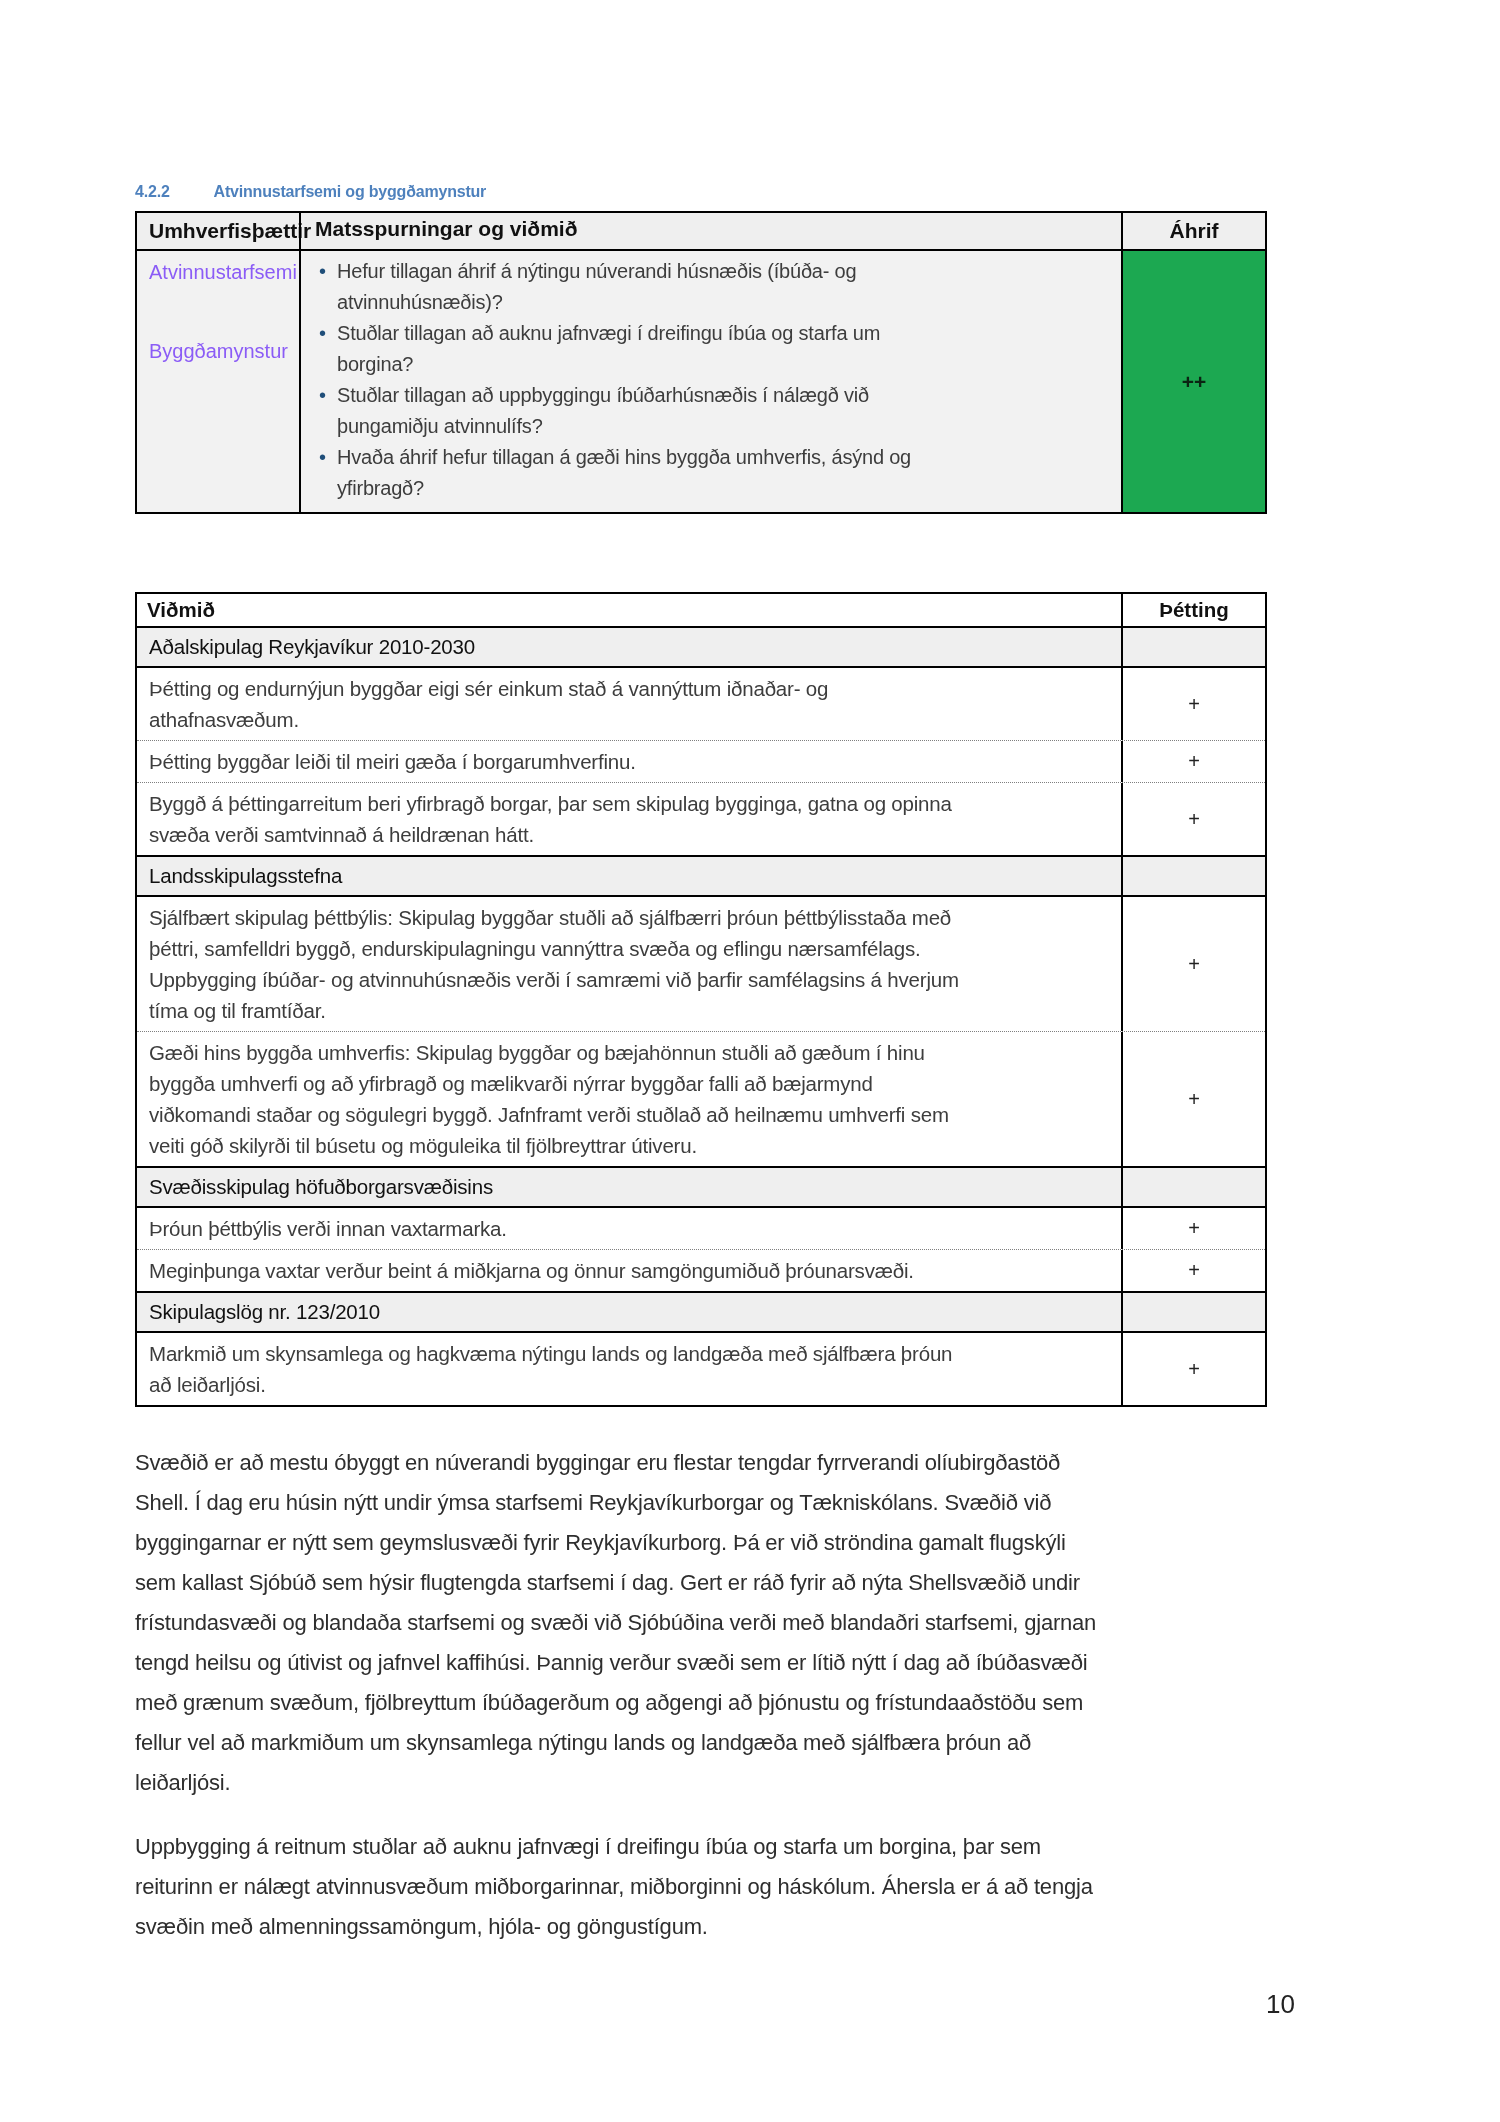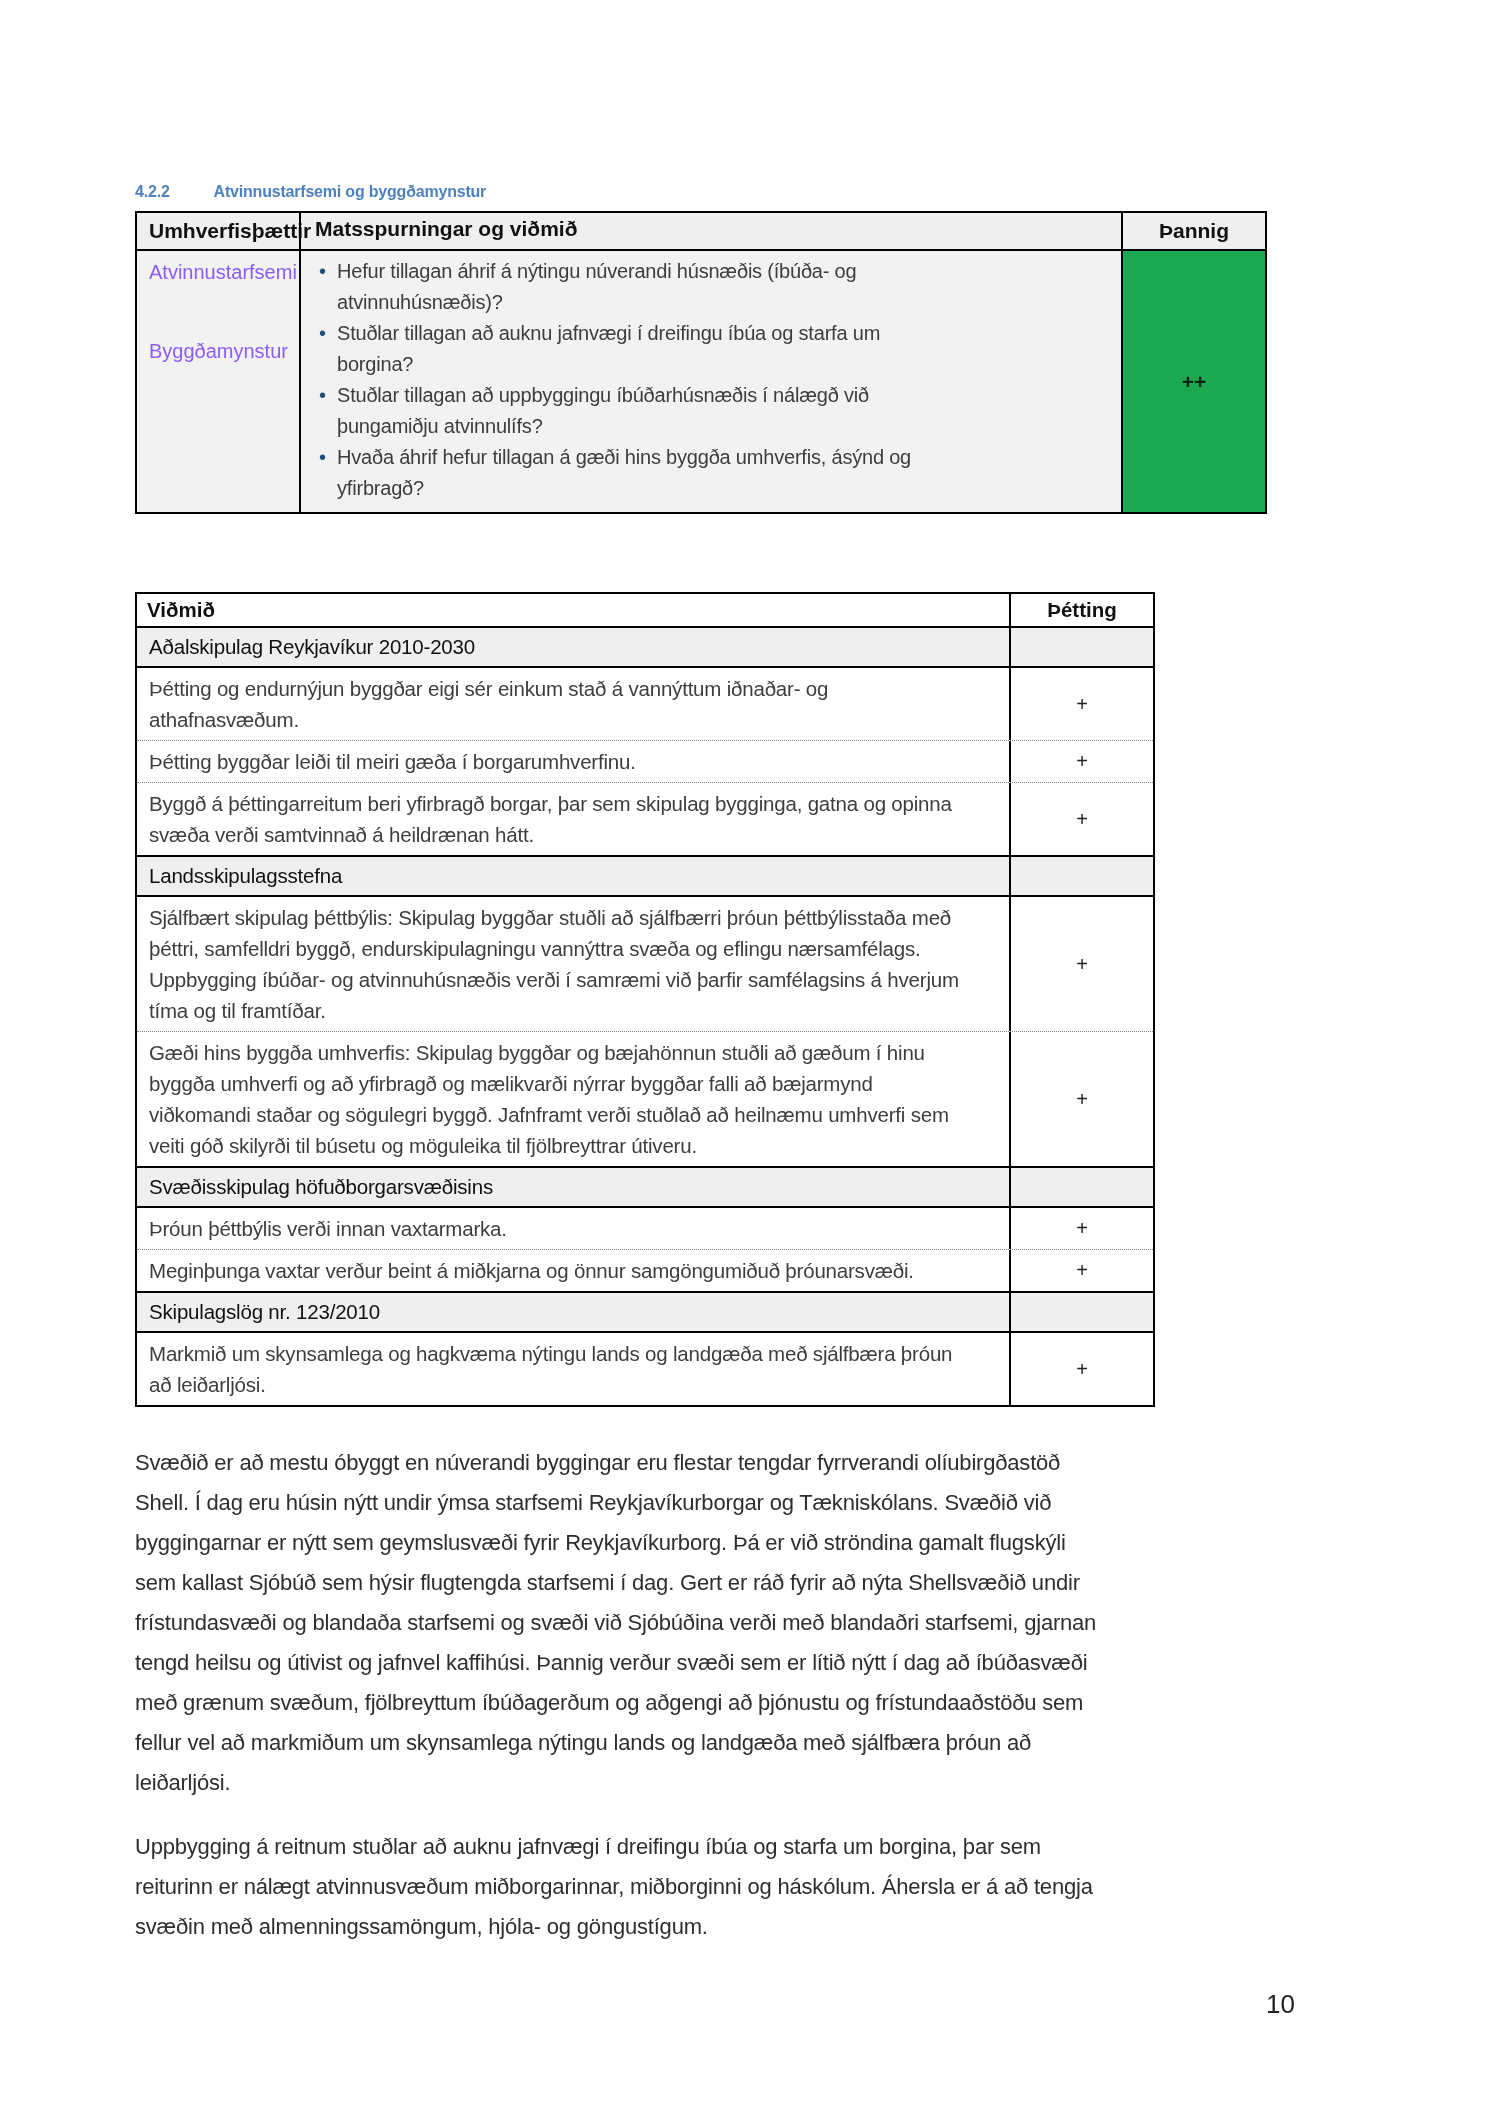--- a/index.html
+++ b/index.html
@@ -25,21 +25,21 @@
   .t1-body .c2 { flex:1; background:#F2F2F2; border-left:2px solid #000; padding:5px 10px 8px 8px; }
   .t1-body .c3 { width:142px; border-left:2px solid #000; display:flex; align-items:center; justify-content:center;
                  font-weight:bold; font-size:21px; color:#0b2413; background:#1CA851; }
   .factor2 { margin-top:56px; }
   ul.questions { margin:0; padding:0; }
   ul.questions li { list-style:none; display:flex; font-size:20px; line-height:31px; color:#3d3d3d; }
   ul.questions li::before { content:"\2022"; color:#1F4E79; margin:0 11px 0 10px; }
   ul.questions li span { white-space:pre-line; letter-spacing:-0.2px; }
 
   
-  .table2 { width:1020px; border:2px solid #000; box-sizing:border-box; margin-top:78px; font-size:20.5px; }
+  .table2 { width:1132px; border:2px solid #000; box-sizing:border-box; margin-top:78px; font-size:20.5px; }
   .t2-head { display:flex; font-weight:bold; color:#111; }
   .t2-head .c1 { flex:1; padding:4px 10px; }
   .t2-head .c2 { width:142px; border-left:2px solid #000; text-align:center; padding:4px 0; }
   .t2-row { display:flex; }
   .t2-row .c1 { flex:1; padding:5px 12px; white-space:pre-line; line-height:31px; color:#3d3d3d; letter-spacing:-0.2px; }
   .t2-row .c2 { width:142px; border-left:2px solid #000; display:flex; align-items:center; justify-content:center; font-size:20px; color:#222; }
   .t2-row.section { background:#EFEFEF; font-weight:normal; border-top:2px solid #000; border-bottom:2px solid #000; }
   .t2-row.section .c1 { color:#111; line-height:28px; }
   .t2-row.item + .t2-row.item { border-top:1px dotted #7f7f7f; }
 
@@ -57,21 +57,21 @@
 
   <div class="heading">
     <span class="h-num">4.2.2</span>
     <span class="h-title">Atvinnustarfsemi og byggðamynstur</span>
   </div>
 
   <div class="table1">
     <div class="t1-head">
       <div class="c1">Umhverfisþættir</div>
       <div class="c2">Matsspurningar og viðmið</div>
-      <div class="c3">Þannig</div>
+      <div class="c3">Áhrif</div>
     </div>
     <div class="t1-body">
       <div class="c1">
         <div class="factor1">Atvinnustarfsemi</div>
         <div class="factor2">Byggðamynstur</div>
       </div>
       <div class="c2">
         <ul class="questions">
           <li>
               <span>Hefur tillagan áhrif á nýtingu núverandi húsnæðis (íbúða- og

